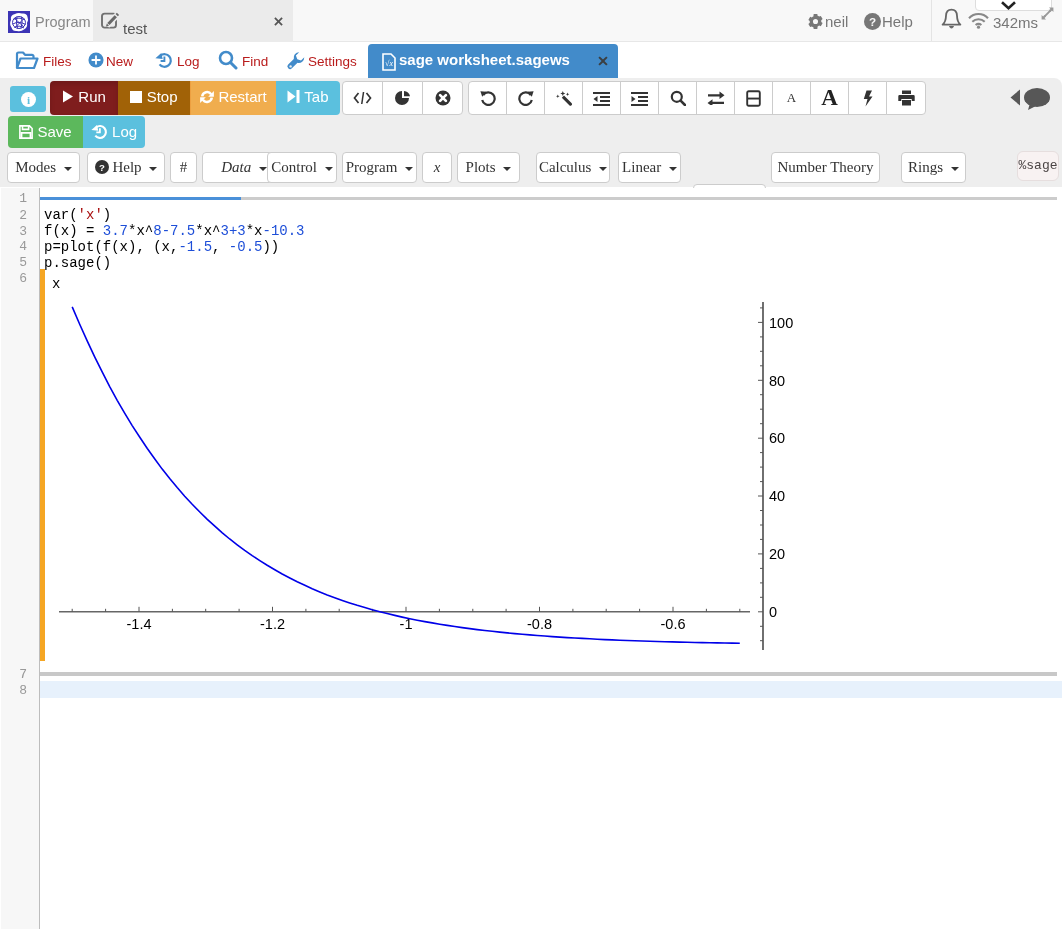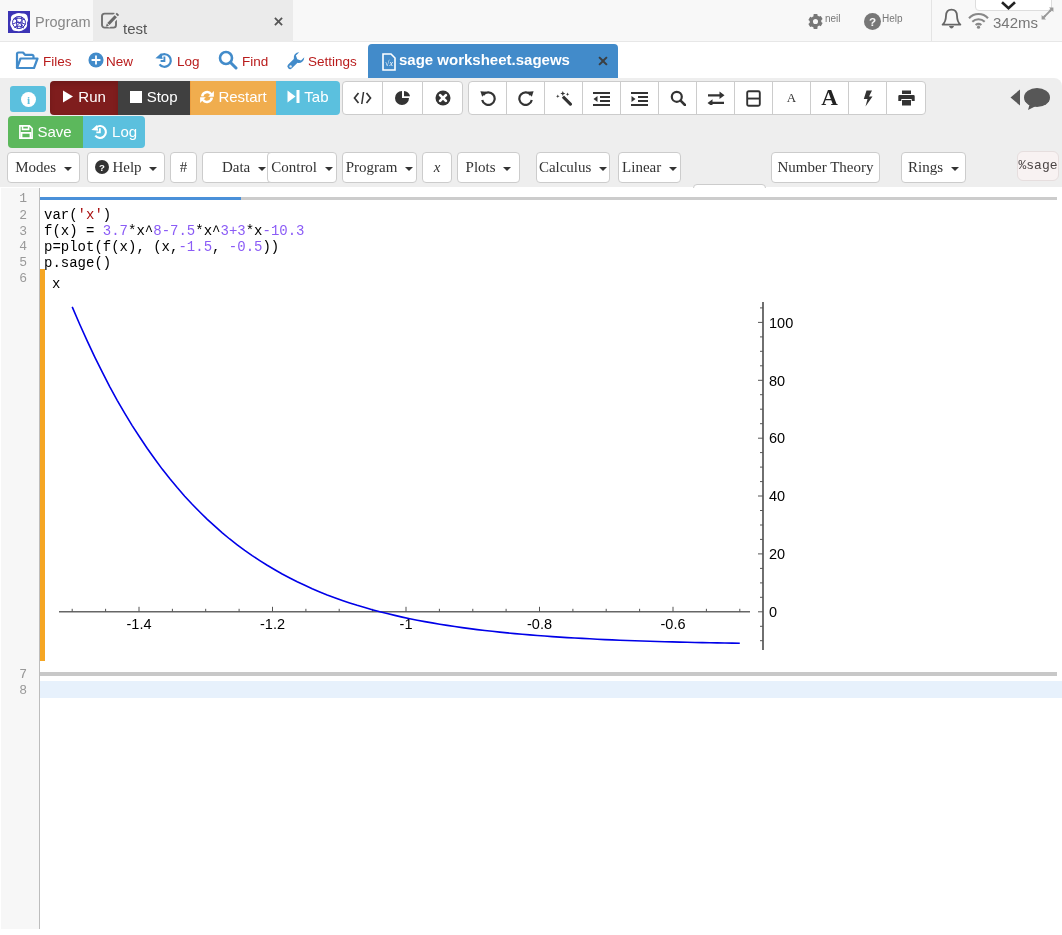--- a/index.html
+++ b/index.html
@@ -1,39 +1,39 @@
 <!DOCTYPE html>
 <html><head>
 <meta charset="utf-8">
 <style>
   * { margin:0; padding:0; box-sizing:border-box; }
   html,body { width:1062px; height:935px; background:#fff; font-family:"Liberation Sans",sans-serif; overflow:hidden; }
   .abs { position:absolute; }
   #page { position:relative; width:1062px; height:935px; }
   
   #navbar { position:absolute; left:0; top:0; width:1062px; height:42px; background:#f8f8f8; border-bottom:1px solid #e7e7e7; }
-  .nvtxt { color:#777; font-size:10px; }
+  .nvtxt { color:#777; font-size:15px; }
   #testtab { position:absolute; left:93px; top:0; width:200px; height:42px; background:#ebebeb; }
   
   #row2 { position:absolute; left:0; top:42px; width:1062px; height:36px; background:#fff; }
   .blk { color:#b91c1c; font-size:13.5px; }
   #filetab { position:absolute; left:368px; top:44px; width:250px; height:34px; background:#428bca; border-radius:4px 4px 0 0; color:#fff; }
   
   #grayblk { position:absolute; left:0; top:78px; width:1062px; height:109px; background:#eeeeee; border-radius:0 8px 0 0; }
   .btn { position:absolute; top:81px; height:34px; color:#fff; font-size:15px; line-height:32px; text-align:center; }
   .wbtn { position:absolute; top:81px; height:34px; background:#fff; border:1px solid #ccc; display:flex; align-items:center; justify-content:center; }
   .mbtn { position:absolute; top:152px; height:31px; background:#fff; border:1px solid #ccc; border-radius:4px;
           font-family:"Liberation Serif",serif; font-size:15px; color:#333; text-align:center; line-height:29px; }
   .caret { display:inline-block; width:0; height:0; border-left:4px solid transparent; border-right:4px solid transparent; border-top:4px solid #333; vertical-align:middle; margin-left:4px; }
   
   #editor { position:absolute; left:0; top:188px; width:1062px; height:747px; background:#fff; font-family:"Liberation Mono",monospace; }
   #gutter { position:absolute; left:1px; top:0px; width:39px; height:741px; background:#f7f7f7; border-right:1px solid #bdbdbd; }
   .ln { position:absolute; left:0px; width:27px; text-align:right; color:#999; font-size:13px; font-family:"Liberation Mono",monospace; }
   .code { position:absolute; left:44px; font-family:"Liberation Mono",monospace; font-size:14px; font-weight:normal; color:#000; white-space:pre; line-height:16px; }
-  .grn { color:#8b5cf6; } .red { color:#aa1111; }
+  .grn { color:#1d4ed8; } .red { color:#aa1111; }
 </style>
 </head>
 <body>
 <div id="page">
 
   <div id="navbar"></div>
   <div id="testtab"></div>
   <svg class="abs" style="left:8px;top:11px" width="22" height="22" viewBox="0 0 22 22">
       <rect width="22" height="22" fill="#3c34b5"></rect>
     <path d="M3 9 Q2 4 7 3 Q10 1.5 14 2.5 Q19 2 19.5 6 Q21 9 19 12 Q20 16 16 18.5 Q13 21 9 20 Q4.5 20.5 3.5 16.5 Q1 13 3 9 z" fill="#fff"></path>
@@ -137,21 +137,21 @@
     <svg width="15" height="15" viewBox="0 0 16 16" style="vertical-align:-3px">
         <circle cx="8" cy="8" r="8" fill="#fff"></circle>
         <text x="8" y="12.5" text-anchor="middle" font-size="12" font-weight="bold" fill="#5bc0de" font-family="Liberation Serif">i</text>
       </svg>
   </div>
   <div class="btn" style="left:50px;width:68px;background:#7f1d1d;border-radius:4px 0 0 4px;box-shadow:inset 0 3px 5px rgba(0,0,0,.13);">
     <svg width="12" height="13" viewBox="0 0 12 13" style="vertical-align:-1px">
         <path d="M1 0.5 L11 6.5 L1 12.5 z" fill="#fff"></path>
       </svg> Run
   </div>
-  <div class="btn" style="left:118px;width:72px;background:#404040;">
+  <div class="btn" style="left:118px;width:72px;background:#a16207;">
     <svg width="12" height="12" viewBox="0 0 12 12" style="vertical-align:-1px">
         <rect width="12" height="12" fill="#fff"></rect>
       </svg> Stop
   </div>
   <div class="btn" style="left:190px;width:86px;background:#f0ad4e;border-left:1px solid #edA041;">
     <svg width="14" height="14" viewBox="0 0 14 14" style="vertical-align:-2px">
         <path d="M2.2 6.4 A5 5 0 0 1 11.2 4.2" fill="none" stroke="#fff" stroke-width="2.5"></path>
         <path d="M13.9 1.0 L13.9 6.7 L8.2 6.7 z" fill="#fff"></path>
         <path d="M11.8 7.6 A5 5 0 0 1 2.8 9.8" fill="none" stroke="#fff" stroke-width="2.5"></path>
         <path d="M0.1 13 L0.1 7.3 L5.8 7.3 z" fill="#fff"></path>
@@ -282,21 +282,21 @@
     <ellipse cx="14" cy="10.5" rx="13" ry="9.5" fill="#575757"></ellipse>
     <path d="M7 16 L5 23 L15 18 z" fill="#575757"></path>
   </svg>
 
   <div class="mbtn" style="left:7px;width:73px;">Modes <span class="caret"></span></div>
   <div class="mbtn" style="left:87px;width:78px;"><svg width="14" height="14" viewBox="0 0 16 16" style="vertical-align:-2px">
         <circle cx="8" cy="8" r="8" fill="#333"></circle>
         <text x="8" y="12" text-anchor="middle" font-size="11" font-weight="bold" fill="#fff" font-family="Liberation Sans">?</text>
       </svg> Help <span class="caret"></span></div>
   <div class="mbtn" style="left:170px;width:27px;">#</div>
-  <div class="mbtn" style="left:202px;width:84px;">Data <span class="caret"></span></div>
+  <div class="mbtn" style="left:202px;width:84px;font-style:italic;">Data <span class="caret"></span></div>
   <div class="mbtn" style="left:267px;width:70px;">Control <span class="caret"></span></div>
   <div class="mbtn" style="left:342px;width:75px;">Program <span class="caret"></span></div>
   <div class="mbtn" style="left:422px;width:30px;font-style:italic;">x</div>
   <div class="mbtn" style="left:457px;width:63px;">Plots <span class="caret"></span></div>
   <div class="mbtn" style="left:536px;width:74px;">Calculus <span class="caret"></span></div>
   <div class="mbtn" style="left:618px;width:63px;">Linear <span class="caret"></span></div>
   <div class="mbtn" style="left:693px;width:73px;margin-top:32px;">Graphs <span class="caret"></span></div>
   <div class="mbtn" style="left:771px;width:109px;">Number Theory <span class="caret"></span></div>
   <div class="mbtn" style="left:901px;width:65px;">Rings <span class="caret"></span></div>
   <div class="abs" style="left:1017px;top:151px;width:42px;height:30px;background:#f8f2f2;border:1px solid #e6dede;border-radius:6px;color:#4a4444;font-family:'Liberation Mono',monospace;font-size:13px;line-height:28px;text-align:center;">%sage</div>

